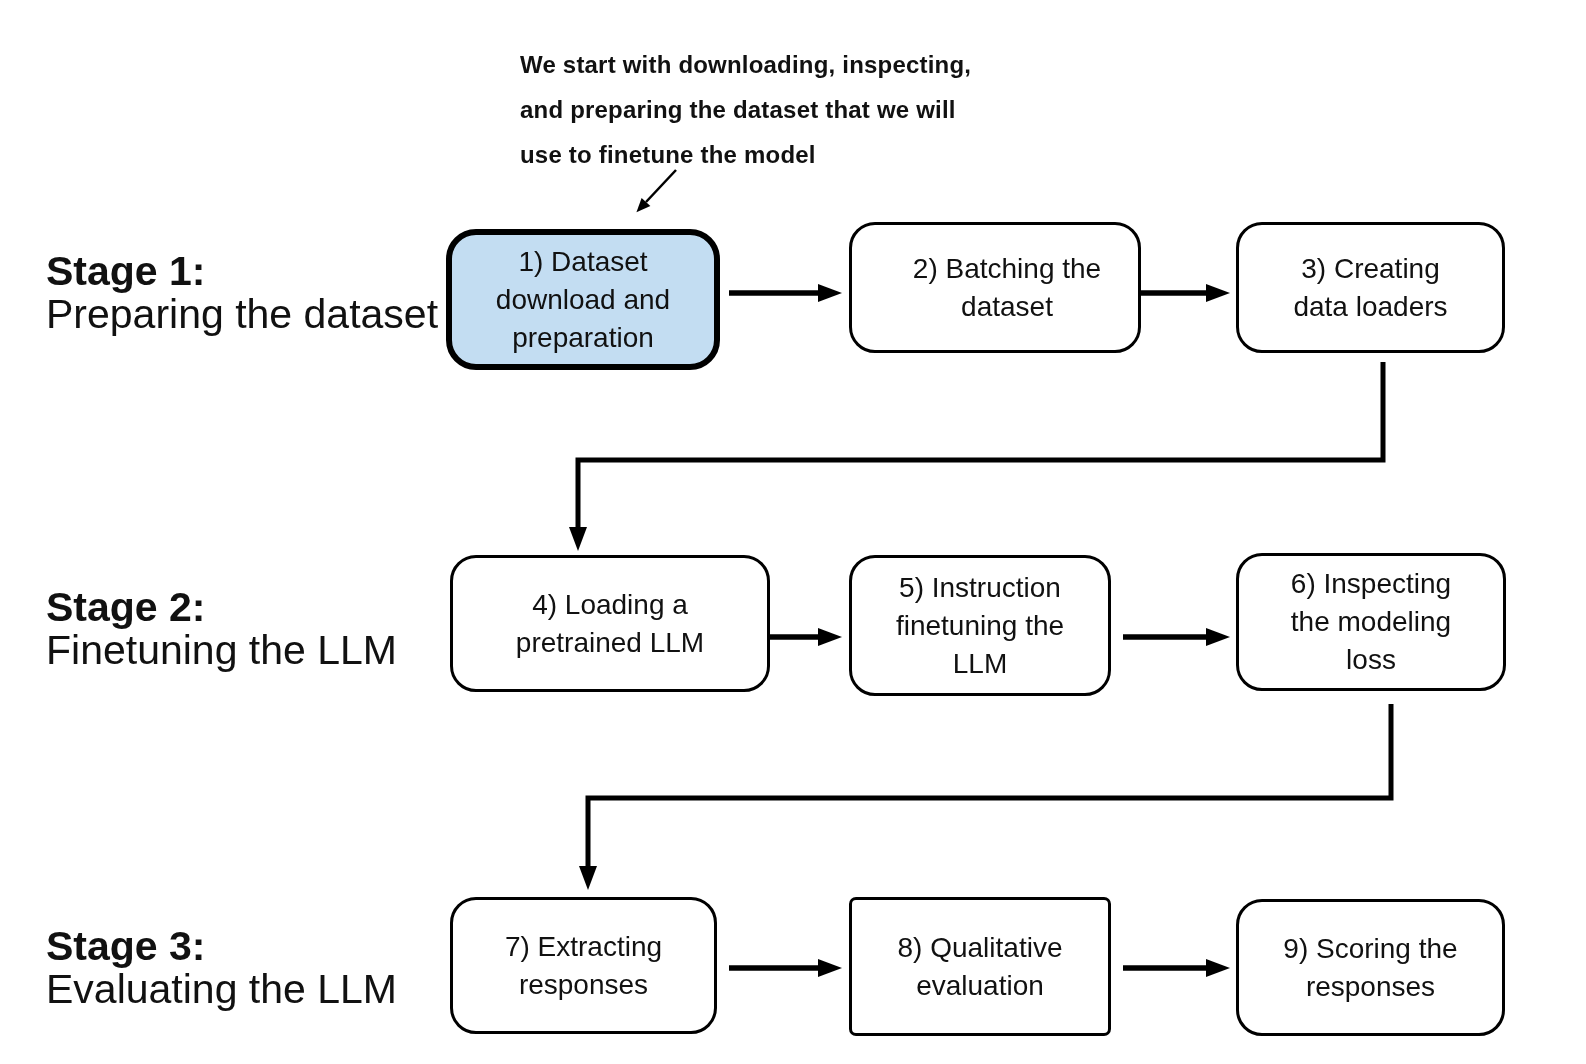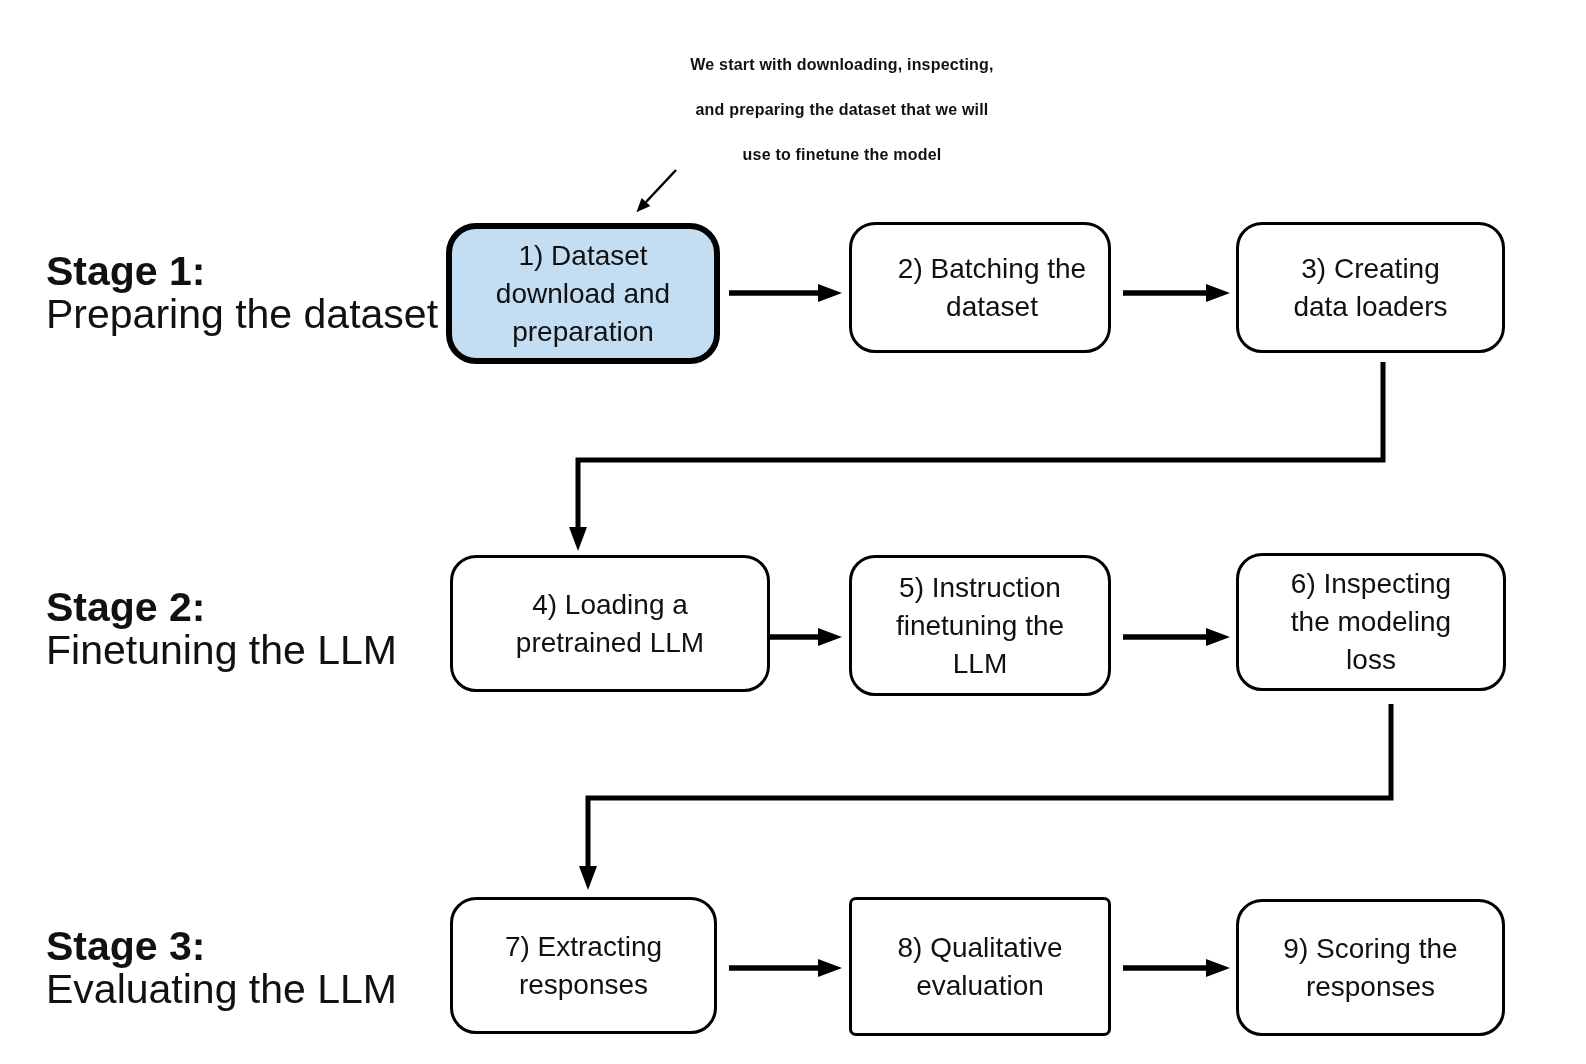--- a/index.html
+++ b/index.html
@@ -13,23 +13,23 @@
     width: 1586px;
     height: 1064px;
     background: var(--background, #ffffff);
     overflow: hidden;
   }
   .annotation {
     position: absolute;
     left: 520px;
     top: 42px;
     width: 644px;
-    text-align: center;
+    text-align: left;
     font-weight: 700;
-    font-size: 16px;
+    font-size: 24px;
     line-height: 45px;
     letter-spacing: 0.2px;
     color: var(--text-color, #111111);
     white-space: pre-line;
   }
   .stage-label {
     position: absolute;
     left: 46px;
     font-size: 41px;
     line-height: 43px;
@@ -55,22 +55,22 @@
     line-height: 38px;
     color: var(--text-color, #111111);
   }
   .step-box .box-label { white-space: pre-line; }
   .step-box.highlight {
     background: var(--highlight-fill, #c3ddf2);
     border-width: 6px;
     border-radius: 30px;
   }
   
-  #step-1 { left: 446px; top: 223px; width: 274px; height: 141px; }
-  #step-2 { left: 849px; top: 222px; width: 262px; height: 131px; padding-left: 24px; }
+  #step-1 { left: 446px; top: 229px; width: 274px; height: 141px; }
+  #step-2 { left: 849px; top: 222px; width: 292px; height: 131px; padding-left: 24px; }
   #step-3 { left: 1236px; top: 222px; width: 269px; height: 131px; }
   #step-4 { left: 450px; top: 555px; width: 320px; height: 137px; }
   #step-5 { left: 849px; top: 555px; width: 262px; height: 141px; }
   #step-6 { left: 1236px; top: 553px; width: 270px; height: 138px; }
   #step-7 { left: 450px; top: 897px; width: 267px; height: 137px; }
   #step-8 { left: 849px; top: 897px; width: 262px; height: 139px; border-radius: 7px; }
   #step-9 { left: 1236px; top: 899px; width: 269px; height: 137px; }
 
   svg.overlay {
     position: absolute;

